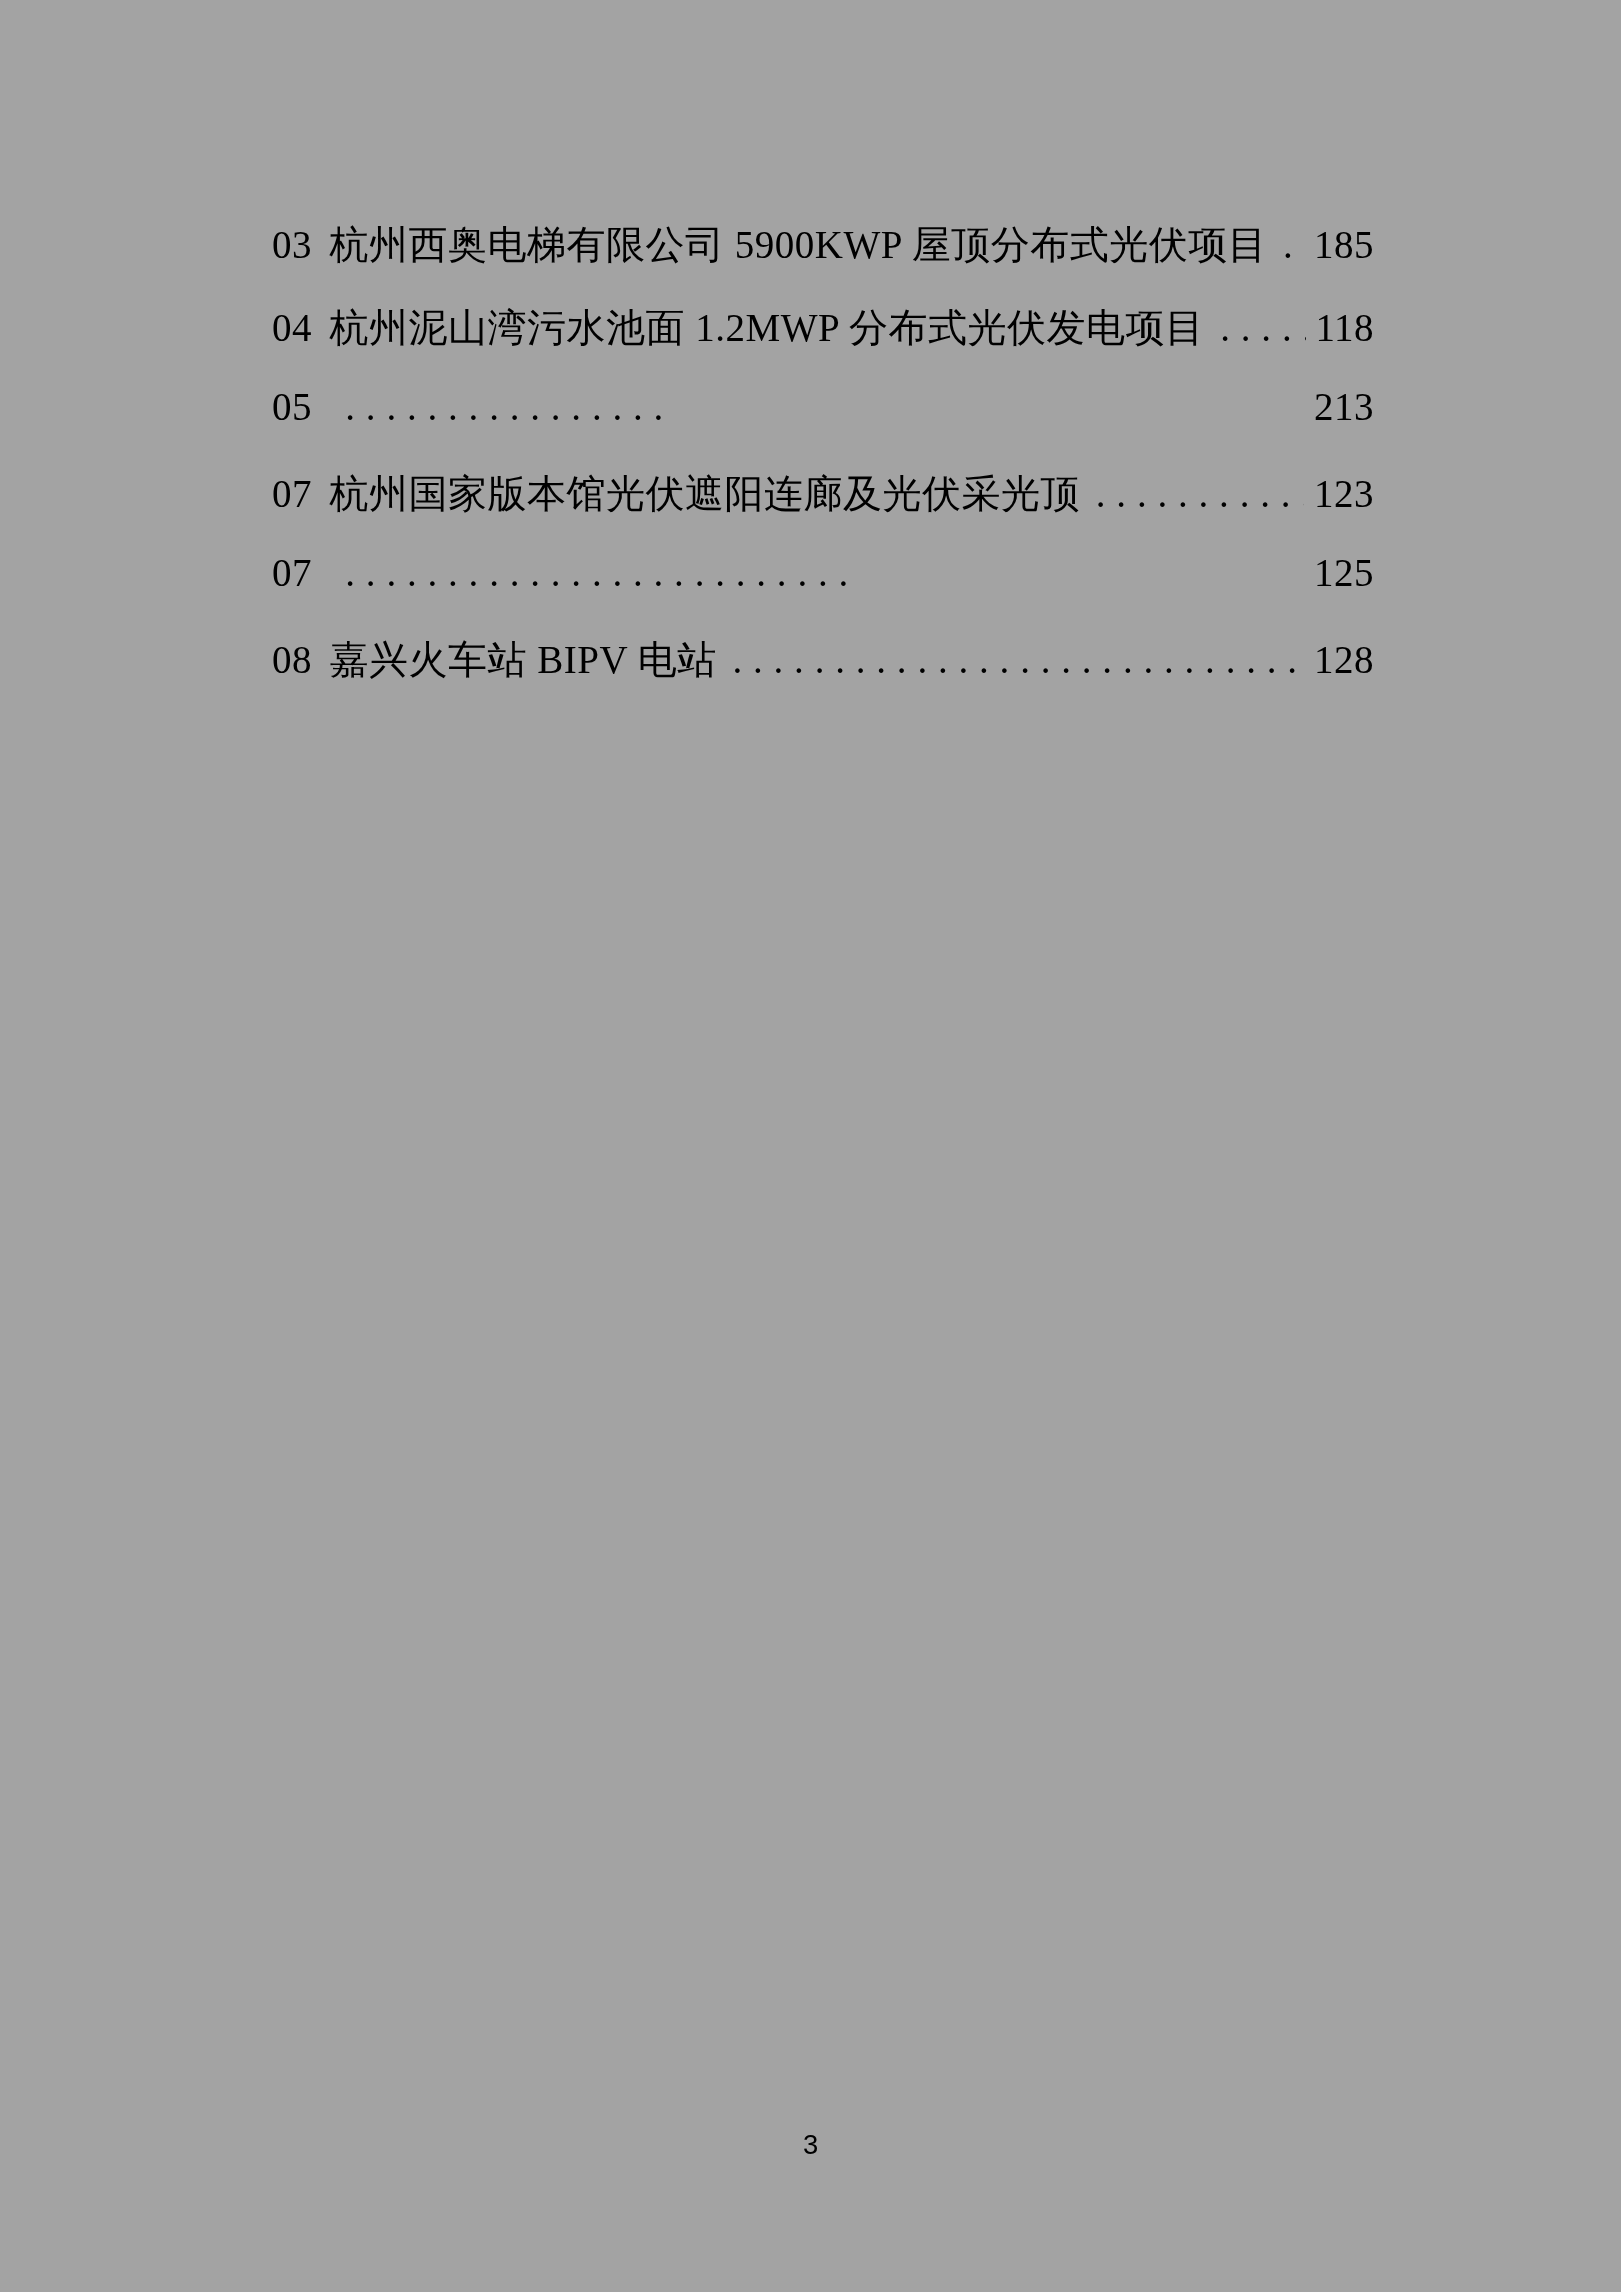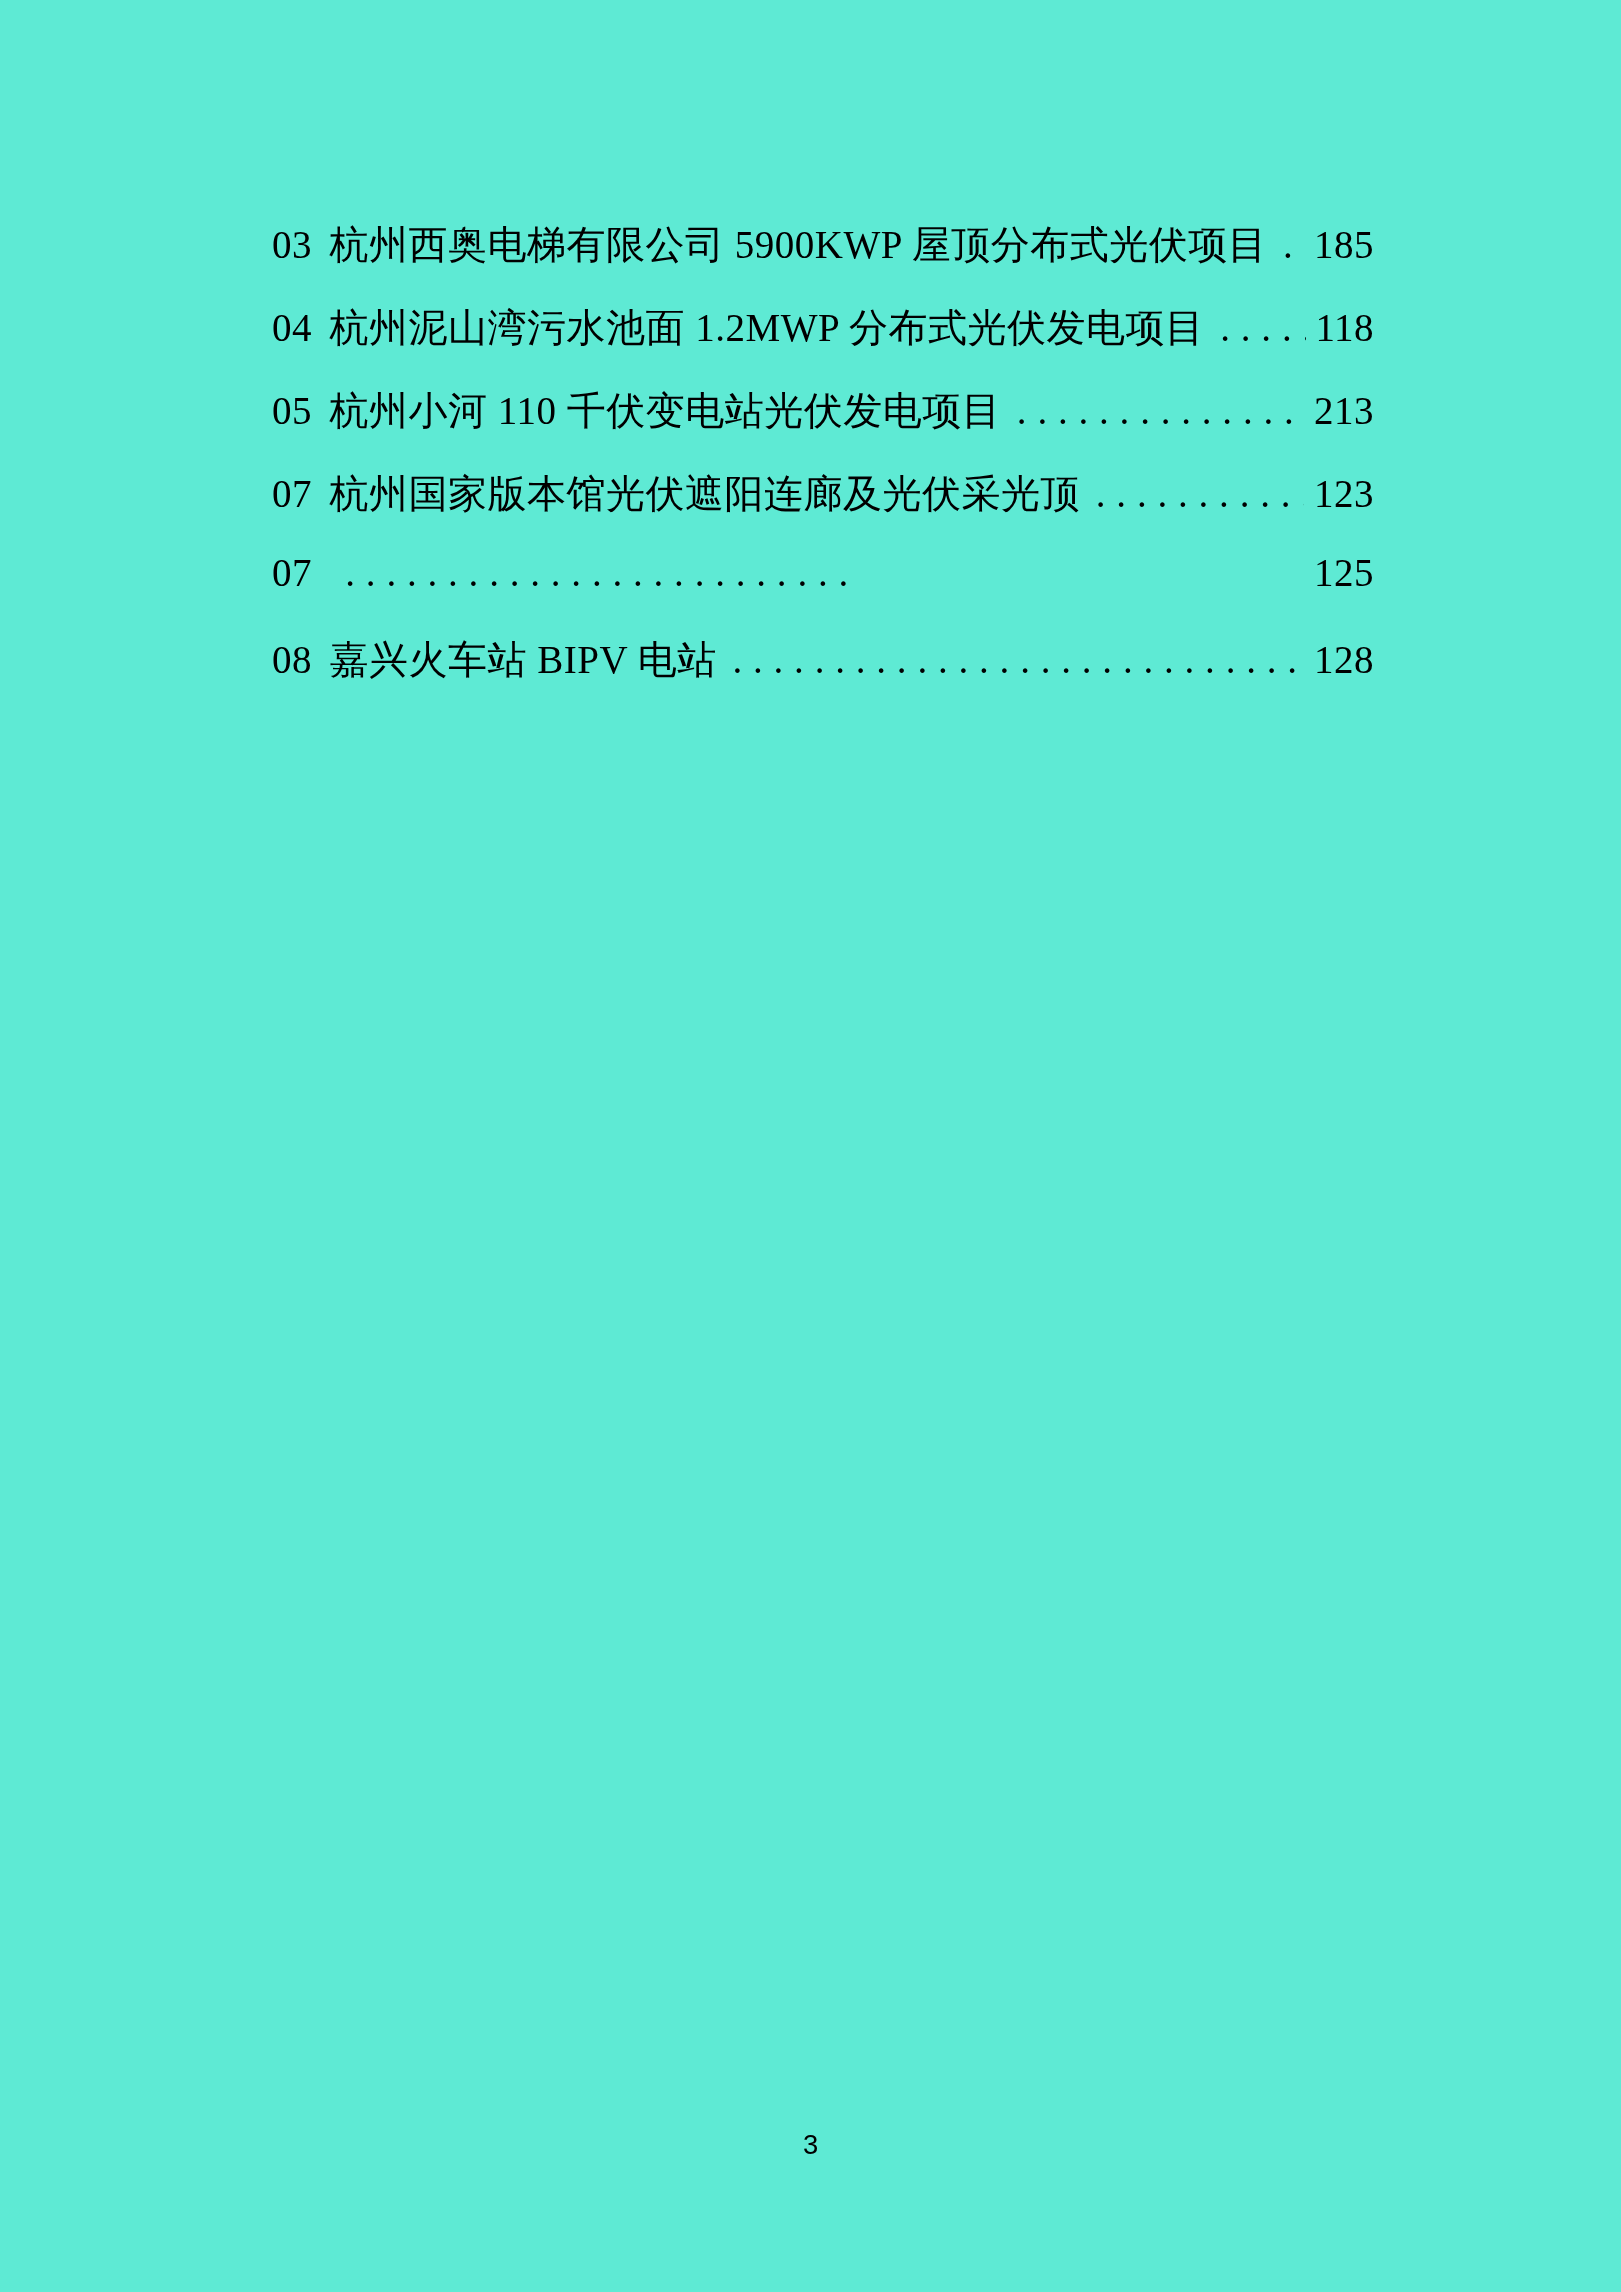--- a/index.html
+++ b/index.html
@@ -10,21 +10,21 @@
     width: 1621px;
     height: 2293px;
     position: relative;
     background: #ffffff;
     overflow: hidden;
     font-family: "Liberation Serif", "DejaVu Serif", serif;
   }
   .page {
     position: absolute;
     inset: 0;
-    background: #5eead4;
+    background: #a3a3a3;
   }
   .toc {
     position: absolute;
     left: 272px;
     top: 218px;
     width: 1102px;
   }
   .toc-row {
     display: flex;
     align-items: baseline;
@@ -79,21 +79,20 @@
 
     <div class="toc-row">
       <span class="toc-num">04</span>
       <span class="toc-title">杭州泥山湾污水池面 1.2MWP 分布式光伏发电项目</span>
       <span class="toc-leader">........</span>
       <span class="toc-page">118</span>
     </div>
 
     <div class="toc-row">
       <span class="toc-num">05</span>
-      <span class="toc-title">杭州小河 110 千伏变电站光伏发电项目</span>
       <span class="toc-leader">................</span>
       <span class="toc-page">213</span>
     </div>
 
     <div class="toc-row">
       <span class="toc-num">07</span>
       <span class="toc-title">杭州国家版本馆光伏遮阳连廊及光伏采光顶</span>
       <span class="toc-leader">.............</span>
       <span class="toc-page">123</span>
     </div>

